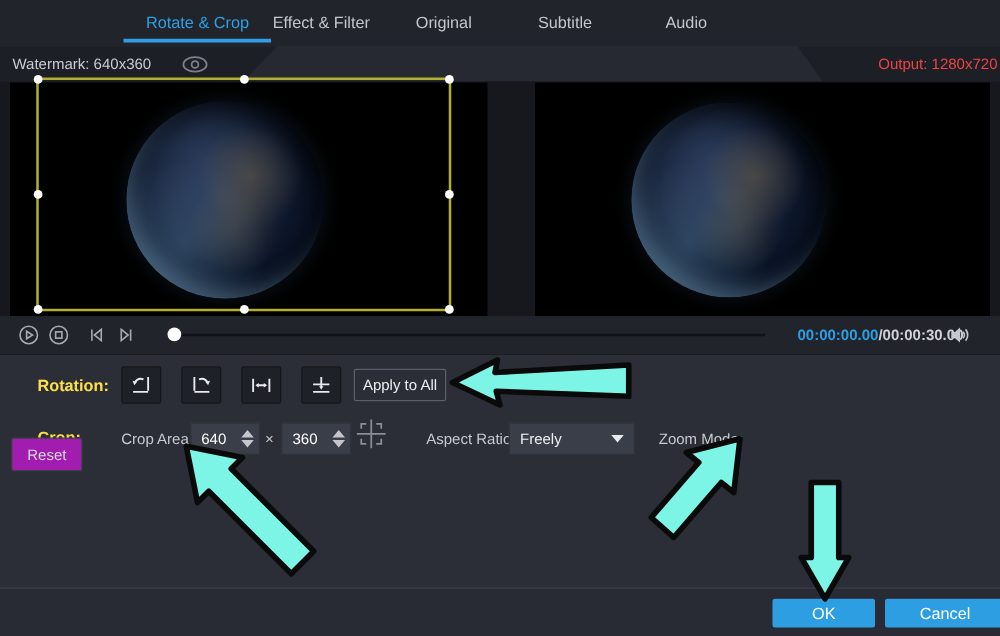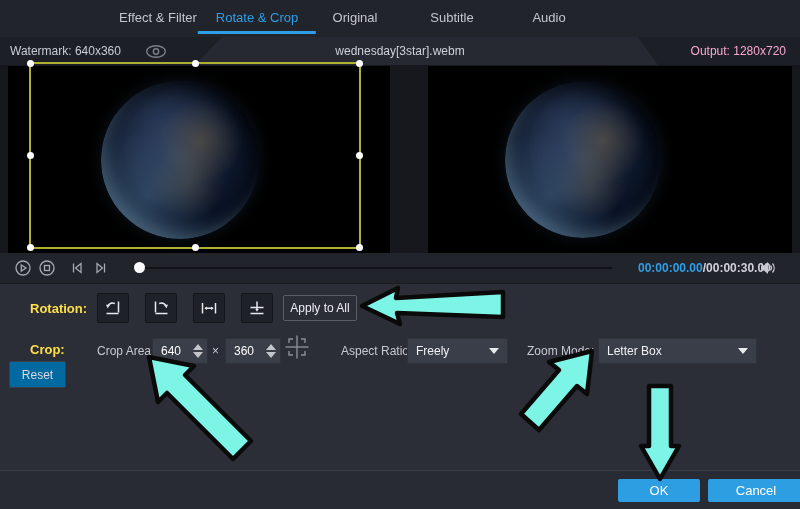--- a/index.html
+++ b/index.html
@@ -17,21 +17,21 @@
   .tab:nth-of-type(5){ left:549px; }
 
   
   .filehdr { position:absolute; top:37px; left:0; width:800px; height:28px; background:#262932; }
   .hdr-tab-left { position:absolute; left:0; top:0; width:222px; height:28px; background:#1d1f26;
     clip-path:polygon(0 0,100% 0,calc(100% - 27px) 100%,0 100%);
     display:flex; align-items:center; padding-left:10px; color:#c9ccd2; font-size:12px; }
   .hdr-eye { margin-left:24px; display:flex; align-items:center; cursor:pointer; }
   .hdr-tab-right { position:absolute; left:638px; top:0; width:162px; height:28px; background:#1d1f26;
     clip-path:polygon(0 0,100% 0,100% 100%,20px 100%);
-    display:flex; align-items:center; justify-content:flex-end; padding-right:14px; color:#f9a8d4; font-size:12px; }
+    display:flex; align-items:center; justify-content:flex-end; padding-right:2px; color:#ef4444; font-size:12px; }
   .filename { position:absolute; top:37px; left:230px; width:340px; height:28px; line-height:28px;
     text-align:center; color:#ced1d6; font-size:12px; }
 
   
   .preview-area { position:absolute; top:65px; left:0; width:800px; height:188px; background:#17181e; }
   .video { position:absolute; top:1px; height:187px; background:#000; overflow:hidden; }
   .video-left { left:8px; width:382px; }
   .video-right { left:428px; width:364px; }
   .earth { position:absolute; border-radius:50%;
     background:
@@ -83,63 +83,62 @@
   .spin { position:absolute; right:4px; width:10px; height:7px; cursor:pointer; }
   .spin-up { top:4px; border-left:5px solid transparent; border-right:5px solid transparent; border-bottom:6px solid #c4c6cc; }
   .spin-dn { bottom:4px; border-left:5px solid transparent; border-right:5px solid transparent; border-top:6px solid #c4c6cc; }
   .crosshair { position:absolute; left:284px; top:50px; width:26px; height:26px; cursor:pointer; }
   .crosshair svg { stroke:#8b8e97; fill:none; stroke-width:1.4; }
   .dd { position:absolute; top:54px; height:26px; background:#3a3e48; border:1px solid #2e323b;
     color:#f0f1f4; font-size:12px; line-height:24px; padding-left:8px; cursor:pointer; }
   .dd1{left:407px; width:101px;} .dd2{left:598px; width:159px;}
   .dd-arr { position:absolute; right:8px; top:9px; width:0; height:0;
     border-left:5px solid transparent; border-right:5px solid transparent; border-top:6px solid #e8eaee; }
-  .reset-btn { position:absolute; left:9px; top:77px; width:57px; height:27px; background:#0369a1;
+  .reset-btn { position:absolute; left:9px; top:66px; width:57px; height:27px; background:#a21caf;
     border:1px solid #3c3f49; border-radius:2px; color:#d7dade; font-size:12px; cursor:pointer; }
 
   
   .footer { position:absolute; top:470px; left:0; width:800px; height:39px; background:#282b34;
     border-top:1px solid #3a3d47; }
   .btn-blue { position:absolute; top:8px; height:23px; border:none; border-radius:2px;
     color:#fff; font-size:13px; cursor:pointer; font-family:"Liberation Sans", sans-serif; }
   .ok-btn { left:618px; width:82px; background:var(--ok-button); }
   .cancel-btn { left:708px; width:96px; background:var(--cancel-button); }
 
   
   .arrows { position:absolute; top:0; left:0; width:800px; height:509px; z-index:50; pointer-events:none; }
   .arrow { fill:var(--arrow-fill); stroke:#0a0a0a; stroke-width:4.5; stroke-linejoin:round; }
 </style>
 </head>
 <body>
 
 <div class="stage">
 
   <div class="tabbar">
+    <div class="tab active">Rotate &amp; Crop</div>
     <div class="tab">Effect &amp; Filter</div>
-    <div class="tab active">Rotate &amp; Crop</div>
     <div class="tab">Original</div>
     <div class="tab">Subtitle</div>
     <div class="tab">Audio</div>
   </div>
 
   <div class="filehdr">
     <div class="hdr-tab-left">
       <span>Watermark: 640x360</span>
       <span class="hdr-eye">
         <svg width="22" height="15" viewBox="0 0 22 15">
           <ellipse cx="11" cy="7.5" rx="9.3" ry="5.8" fill="none" stroke="#7c8089" stroke-width="1.4"></ellipse>
           <circle cx="11" cy="7.5" r="2.7" fill="none" stroke="#7c8089" stroke-width="1.4"></circle>
         </svg>
       </span>
     </div>
     <div class="hdr-tab-right">
       <span>Output: 1280x720</span>
     </div>
   </div>
-  <div class="filename">wednesday[3star].webm</div>
 
   <div class="preview-area">
     <div class="video video-left">
       <div class="earth earth-l"></div>
     </div>
     <div class="crop-box">
       <div class="handle h-tl"></div>
       <div class="handle h-tm"></div>
       <div class="handle h-tr"></div>
       <div class="handle h-ml"></div>
@@ -256,24 +255,20 @@
       </svg>
     </div>
 
     <div class="lbl" style="left:341px; top:60px">Aspect Ratio:</div>
     <div class="dd dd1">
       <span>Freely</span>
       <span class="dd-arr"></span>
     </div>
 
     <div class="lbl" style="left:527px; top:60px">Zoom Mode:</div>
-    <div class="dd dd2">
-      <span>Letter Box</span>
-      <span class="dd-arr"></span>
-    </div>
 
     <button class="reset-btn">Reset</button>
   </div>
 
   <div class="footer">
     <button class="btn-blue ok-btn">OK</button>
     <button class="btn-blue cancel-btn">Cancel</button>
   </div>
 
   <svg class="arrows" viewBox="0 0 800 509">

